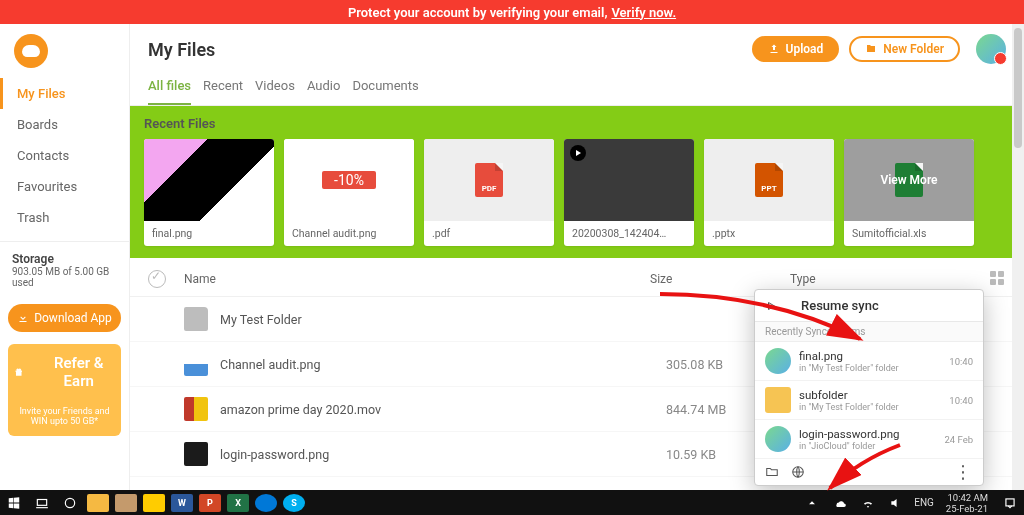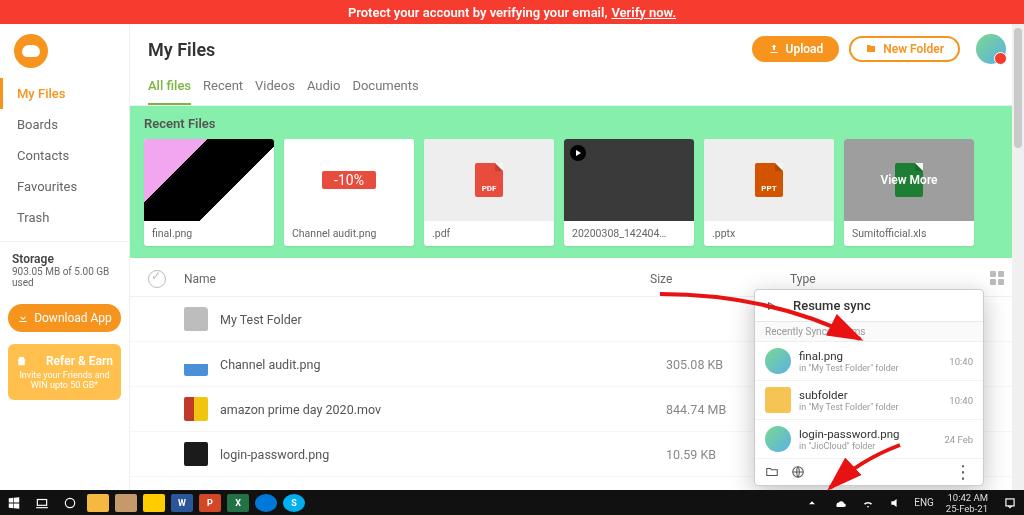--- a/index.html
+++ b/index.html
@@ -17,39 +17,39 @@
   .logo-circle { width: 34px; height: 34px; border-radius: 50%; background: #f7941d; display: flex; align-items: center; justify-content: center; }
   .logo-cloud { width: 18px; height: 12px; background: #fff; border-radius: 8px 8px 6px 6px; position: relative; }
   .nav { list-style: none; }
   .nav li { padding: 8px 14px; font-size: 13px; color: #666; cursor: pointer; border-left: 3px solid transparent; }
   .nav li.active { color: #f7941d; border-left-color: #f7941d; font-weight: 500; }
   .storage { padding: 10px 12px; font-size: 10px; color: #666; border-top: 1px solid #eee; margin-top: 8px; }
   .storage .title { font-weight: 600; font-size: 12px; color: #444; }
   .dl-btn { margin: 6px 8px; background: #f7941d; color: #fff; font-size: 12px; padding: 7px 0; border-radius: 18px; text-align: center; display: flex; align-items: center; justify-content: center; gap: 5px; cursor: pointer; }
   .dl-btn svg { width: 12px; height: 12px; }
   .refer { margin: 6px 8px; background: #ffc04d; color: #fff; border-radius: 6px; padding: 10px 6px; text-align: center; font-size: 9px; }
-  .refer .rtitle { display:flex; align-items:center; justify-content:center; gap:19px; font-size: 12px; font-weight: 600; margin-bottom: 2px; }
+  .refer .rtitle { display:flex; align-items:center; justify-content:center; gap:19px; font-size: 15px; font-weight: 600; margin-bottom: 16px; }
   .refer svg { width:11px; height:11px; }
 
   
   .main { flex: 1; display: flex; flex-direction: column; background: #fff; overflow: hidden; position: relative; }
   .header { display: flex; align-items: center; padding: 10px 18px 4px; gap: 10px; }
   .header h1 { font-size: 18px; font-weight: 600; color: #333; flex: 1; }
   .btn { border-radius: 18px; padding: 6px 16px; font-size: 12px; font-weight: 600; display: inline-flex; align-items: center; gap: 6px; cursor: pointer; }
   .btn svg { width: 12px; height: 12px; }
   .btn-upload { background: #f7941d; color: #fff; }
   .btn-newfolder { background: #fff; color: #f7941d; border: 2px solid #f7941d; padding: 4px 14px; }
   .avatar { width: 30px; height: 30px; border-radius: 50%; background: linear-gradient(135deg,#7bd88f,#5ab0e6); position: relative; margin-left: 6px; }
   .avatar::after { content:''; position:absolute; bottom:-1px; right:-1px; width:11px; height:11px; border-radius:50%; background:#f63b2f; border:1.5px solid #fff; }
 
   .tabs { display: flex; gap: 12px; padding: 4px 18px 0; border-bottom: 1px solid #eee; font-size: 13px; color: #777; }
   .tabs span { padding: 6px 0 10px; cursor: pointer; }
   .tabs span.active { color: #7cb342; border-bottom: 2px solid #7cb342; font-weight: 500; }
 
-  .recent { background: #86efac; padding: 10px 14px 12px; }
+  .recent { background: #84cc16; padding: 10px 14px 12px; }
   .recent-title { font-size: 13px; font-weight: 600; color: #555; margin-bottom: 8px; }
   .cards { display: flex; gap: 10px; }
   .card { background: #fff; border-radius: 3px; width: 130px; box-shadow: 0 1px 2px rgba(0,0,0,.08); overflow: hidden; flex-shrink:0; }
   .card .thumb { height: 82px; background: #eee; display: flex; align-items: center; justify-content: center; position: relative; }
   .card .label { font-size: 10.5px; color: #666; padding: 6px 8px; white-space: nowrap; overflow: hidden; text-overflow: ellipsis; }
   .card.more .thumb { background: #9e9e9e; color:#fff; font-size:12px; font-weight:600; }
   .thumb-pink { background: linear-gradient(135deg, #f3a6f0 30%, #000 30%, #000 65%, #fff 65%) !important; }
   .thumb-white { background:#fff !important; flex-direction:column; }
   .redstrip { background:#e74c3c; color:#fff; font-size:14px; padding:1px 12px; border-radius:2px; }
   .thumb-dark { background:#3a3a3a !important; }
@@ -75,21 +75,21 @@
   .row .name { flex:1; }
   .row .size { width:140px; color:#888; }
   .row .type { width:200px; color:#888; }
   .ico.folder { background:#bdbdbd; border-radius:2px 4px 2px 2px; }
   .ico.img1 { background:linear-gradient(#fff 50%, #4a90d9 50%); }
   .ico.vid1 { background:linear-gradient(90deg,#c0392b 40%,#f1c40f 40%); }
   .ico.img2 { background:#1b1b1b; }
 
   
   .popup { position:absolute; right:40px; bottom:4px; width:230px; background:#fff; border:1px solid #ccc; border-radius:4px; box-shadow:0 6px 24px rgba(0,0,0,.25); z-index:50; }
-  .popup .top { padding:8px 10px; display:flex; align-items:center; gap:16px; font-size:13px; color:#333; font-weight:500; border-bottom:1px solid #e8e8e8; }
+  .popup .top { padding:8px 10px; display:flex; align-items:center; gap:24px; font-size:13px; color:#333; font-weight:500; border-bottom:1px solid #e8e8e8; }
   .popup .top svg { width:12px; height:12px; color:#555; }
   .popup .sub { padding:4px 10px; font-size:10px; color:#999; background:#fafafa; border-bottom:1px solid #eee; }
   .popup .item { display:flex; align-items:center; padding:6px 10px; gap:8px; border-bottom:1px solid #f2f2f2; }
   .popup .item .pic { width:26px; height:26px; border-radius:50%; flex-shrink:0; }
   .popup .item .pic.sq { border-radius:3px; }
   .popup .item .txt { flex:1; min-width:0; }
   .popup .item .nm { font-size:11.5px; color:#333; white-space:nowrap; overflow:hidden; text-overflow:ellipsis; }
   .popup .item .loc { font-size:9px; color:#999; }
   .popup .item .time { font-size:9.5px; color:#999; }
   .popup .bot { display:flex; align-items:center; padding:6px 10px; gap:12px; color:#555; }

